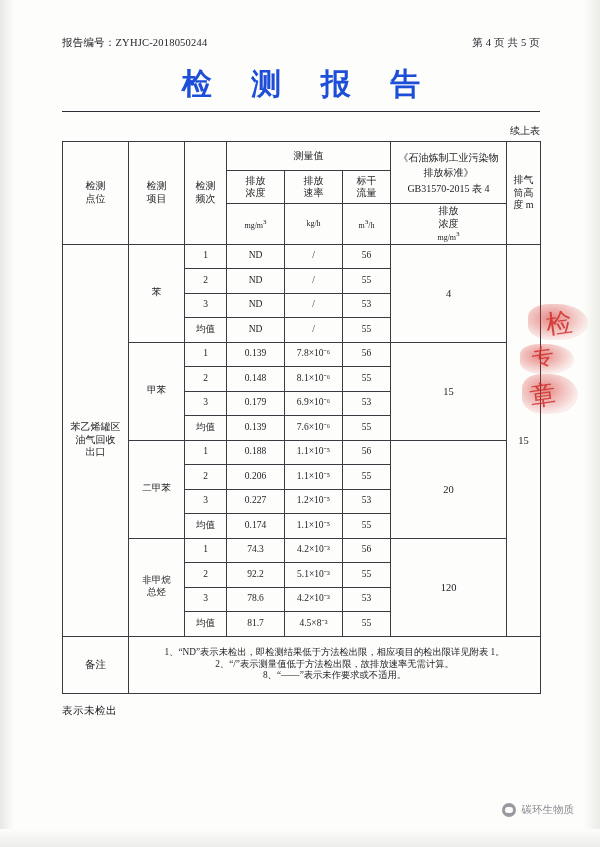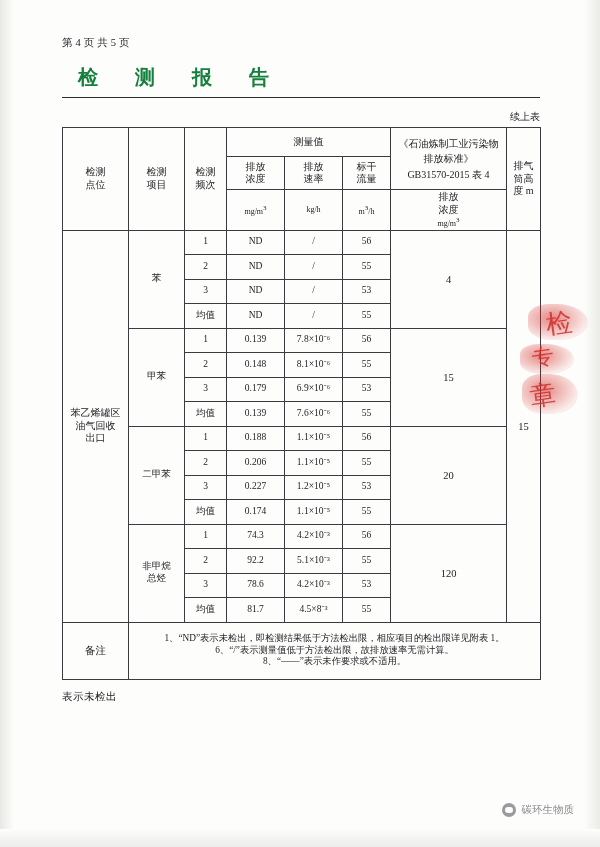--- a/index.html
+++ b/index.html
@@ -54,26 +54,27 @@
     justify-content: space-between;
     align-items: baseline;
     font-size: 10.5px;
     letter-spacing: 0.2px;
     color: #24242c;
   }
   .hdr-left { font-family: "Liberation Serif", serif; }
   .hdr-right { font-size: 10.5px; }
 
   .title {
-    font-size: 20px;
+    text-align: center;
+    font-size: 30px;
     letter-spacing: 16px;
     font-weight: 700;
     margin: 14px 0 2px 16px;
     font-family: "Liberation Serif", serif;
-    color: #15803d;
+    color: #1d4ed8;
   }
   .rule {
     border: 0;
     border-top: 1.4px solid #2d2d33;
     margin: 6px 0 4px 0;
   }
   .cont-note {
     text-align: right;
     font-size: 10px;
     margin: 12px 0 3px 0;
@@ -170,20 +171,21 @@
 <body>
 
 <div class="page">
   <div class="scan-edge-left"></div>
   <div class="scan-edge-right"></div>
   <div class="scan-edge-bottom"></div>
 
   <div class="content">
 
     <div class="hdr-row">
+      <span class="hdr-left">报告编号：ZYHJC-2018050244</span>
       <span class="hdr-right">第 4 页  共 5 页</span>
     </div>
 
     <div class="title">检 测 报 告</div>
     <hr class="rule">
     <div class="cont-note">续上表</div>
 
     <table class="main">
       <colgroup>
         <col style="width:66px">
@@ -361,21 +363,21 @@
           <td>均值</td>
           <td class="num">81.7</td>
           <td class="num">4.5×8⁻³</td>
           <td class="num">55</td>
         </tr>
 
         <tr>
           <td class="remark-label" style="height:54px">备注</td>
           <td colspan="7" class="remark-body">
             <div>1、“ND”表示未检出，即检测结果低于方法检出限，相应项目的检出限详见附表 1。</div>
-            <div>6、“/”表示测量值低于方法检出限，故排放速率无需计算。</div>
+            <div>2、“/”表示测量值低于方法检出限，故排放速率无需计算。</div>
             <div>8、“——”表示未作要求或不适用。</div>
           </td>
         </tr>
       </tbody>
     </table>
 
     <div class="blank-note">表示未检出</div>
   </div>
 
   <div class="stamp">

